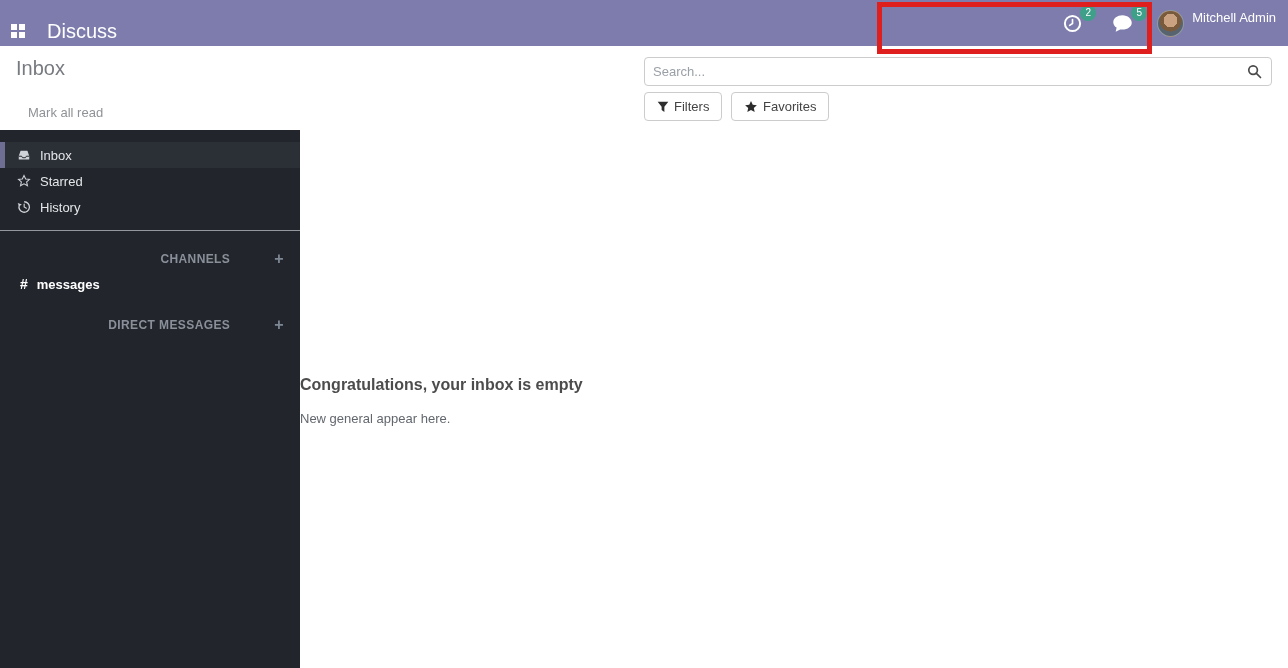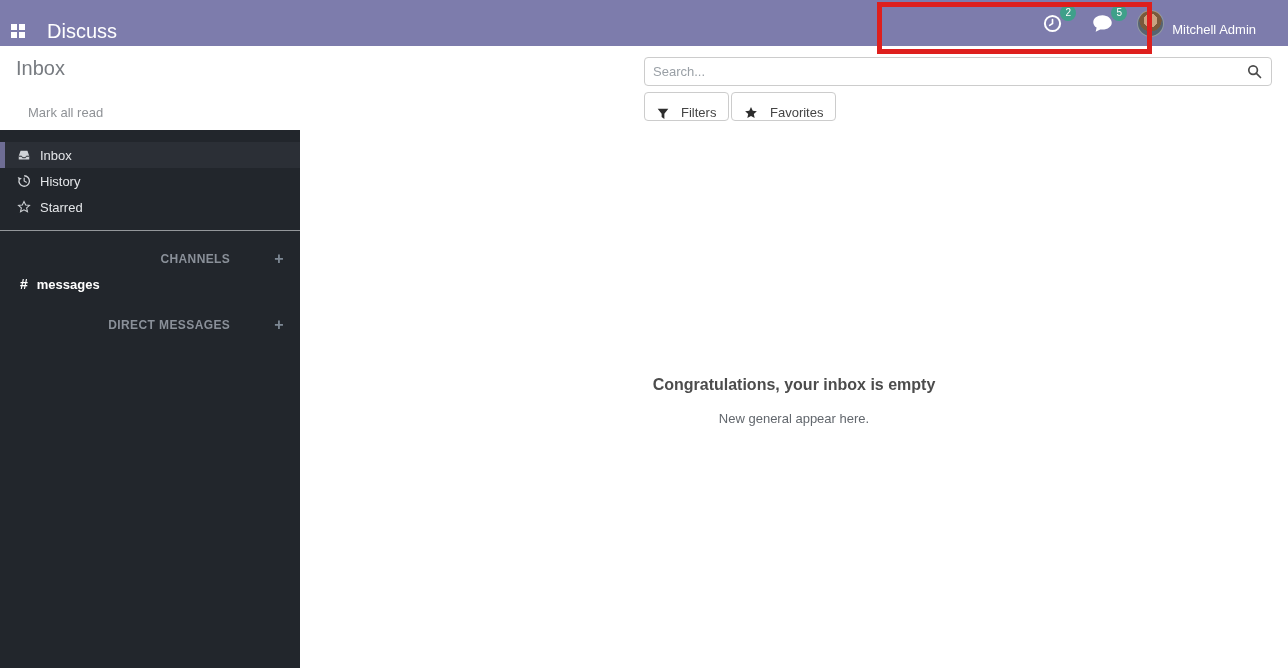--- a/index.html
+++ b/index.html
@@ -53,21 +53,21 @@
   }
   .systray-search input {
     background: transparent; border: none; outline: none;
     color: #fff; font-size: 13px; font-family: "Liberation Sans", sans-serif;
     margin-left: 13px; width: 185px;
   }
   .systray-search input::placeholder { color: rgba(255,255,255,0.85); opacity: 1; }
   .systray-search .clear-x {
     color: #fff; font-size: 13px; margin-left: auto; cursor: pointer; padding-right: 2px;
   }
-  .user-menu { display: flex; align-items: flex-end; margin-right: 32px; cursor: pointer; }
+  .user-menu { display: flex; align-items: flex-start; margin-right: 12px; cursor: pointer; }
   .avatar {
     width: 27px; height: 27px; border-radius: 50%;
     background: radial-gradient(circle at 50% 38%, #caa281 0 34%, #7a5a3c 35% 55%, #57636f 56% 100%);
     border: 1px solid rgba(255,255,255,0.35);
     margin-left: 8px;
   }
   .user-name { margin-left: 8px; font-size: 13px; color: #fff; }
 
   
   .control-panel {
@@ -91,21 +91,21 @@
   .cp-search .cp-search-icon { margin-right: 9px; cursor: pointer; display:flex; }
   .mark-all-read {
     position: absolute; left: 28px; top: 53px;
     font-size: 13px; color: #8f9296; background: transparent; border: none;
     font-family: "Liberation Sans", sans-serif; cursor: pointer; padding: 6px 0;
   }
   .cp-btn {
     position: absolute; top: 46px; height: 29px;
     background: #fff; border: 1px solid #ccc; border-radius: 4px;
     font-size: 13px; color: #444; font-family: "Liberation Sans", sans-serif;
-    display: inline-flex; align-items: flex-end; gap: 12px; padding: 0 12px;
+    display: inline-flex; align-items: center; gap: 5px; padding: 0 12px;
     cursor: pointer;
   }
   .cp-btn.filters { left: 644px; }
   .cp-btn.favorites { left: 731px; }
 
   
   .sidebar {
     position: absolute; top: 130px; left: 0; width: 300px; bottom: 0;
     background: var(--sidebar-bg, #22262c); color: #dfe2e6;
   }
@@ -131,21 +131,21 @@
     color: #7d8894; font-size: 16px; font-weight: bold; cursor: pointer; line-height: 1;
   }
   .channel-item {
     height: 26px; display: flex; align-items: center;
     padding-left: 20px; font-size: 13px; font-weight: bold; color: #ffffff; cursor: pointer;
   }
   .channel-item .hash { font-size: 14px; margin-right: 9px; }
 
   
   .main { position: absolute; top: 130px; left: 300px; right: 0; bottom: 0; background: #fff; }
-  .empty-state { position: absolute; top: 246px; left: 0; right: 0; text-align: center; }
+  .empty-state { position: absolute; top: 246px; left: 0; right: 0; }
   .empty-title { font-size: 16px; font-weight: bold; color: #4c4c4c; }
   .empty-subtitle { font-size: 13px; color: #62676d; margin-top: 17px; }
 
   
   .annotation-box {
     position: absolute; left: 877px; top: 2px; width: 275px; height: 52px;
     border: 5px solid var(--annotation-red, #de1f1d);
     z-index: 50; pointer-events: none;
   }
 </style>
@@ -232,35 +232,35 @@
           <path d="M2 13 V9.2 L4.1 3.2 h7.8 L14 9.2 V13 z" fill="#cfd2d6"></path>
           <path d="M2 9.4 h3.3 l1 1.7 h3.4 l1-1.7 H14" fill="none" stroke="#22262c" stroke-width="1.1"></path>
         </svg>
       </span>
       <span>Inbox</span>
     </div>
 
     <div class="mail-item">
       <span class="mi-icon">
         <svg width="14" height="14" viewBox="0 0 16 16">
+          <path d="M8 1.6 l1.9 4 4.4.5 -3.3 3 .95 4.3 L8 11.2 4.05 13.4 5 9.1 1.7 6.1 l4.4-.5 z" fill="none" stroke="#cfd2d6" stroke-width="1.2"></path>
+        </svg>
+      </span>
+      <span>Starred</span>
+    </div>
+
+    <div class="mail-item">
+      <span class="mi-icon">
+        <svg width="14" height="14" viewBox="0 0 16 16">
           <path d="M8.2 2 a6 6 0 1 1 -5.7 4.2" fill="none" stroke="#cfd2d6" stroke-width="1.5"></path>
           <path d="M0.8 3.4 l1.5 3.6 3.3-1.9 z" fill="#cfd2d6"></path>
           <path d="M8.2 4.6 V8 l2.5 1.3" fill="none" stroke="#cfd2d6" stroke-width="1.3" stroke-linecap="round"></path>
         </svg>
       </span>
       <span>History</span>
-    </div>
-
-    <div class="mail-item">
-      <span class="mi-icon">
-        <svg width="14" height="14" viewBox="0 0 16 16">
-          <path d="M8 1.6 l1.9 4 4.4.5 -3.3 3 .95 4.3 L8 11.2 4.05 13.4 5 9.1 1.7 6.1 l4.4-.5 z" fill="none" stroke="#cfd2d6" stroke-width="1.2"></path>
-        </svg>
-      </span>
-      <span>Starred</span>
     </div>
   </div>
 
   <div class="sidebar-divider"></div>
 
   <div class="section-header">
     <span>CHANNELS</span>
     <span class="section-add">+</span>
   </div>
 

